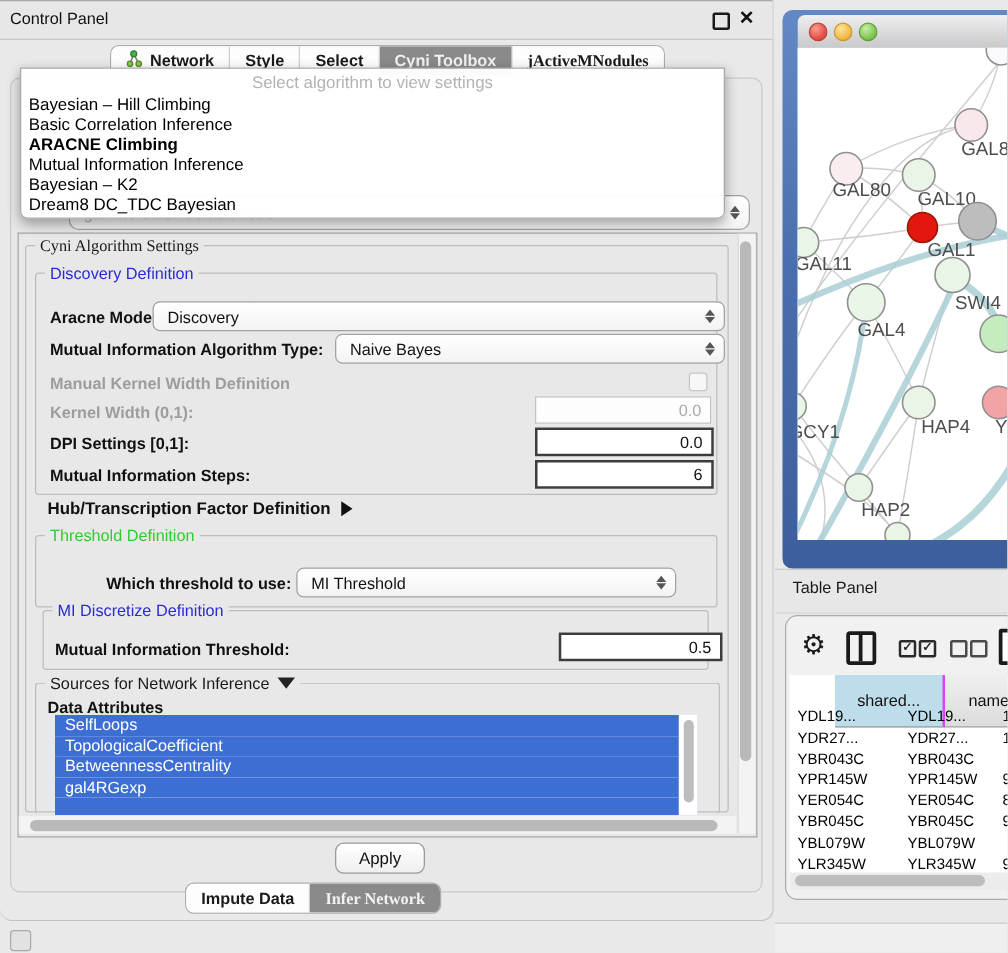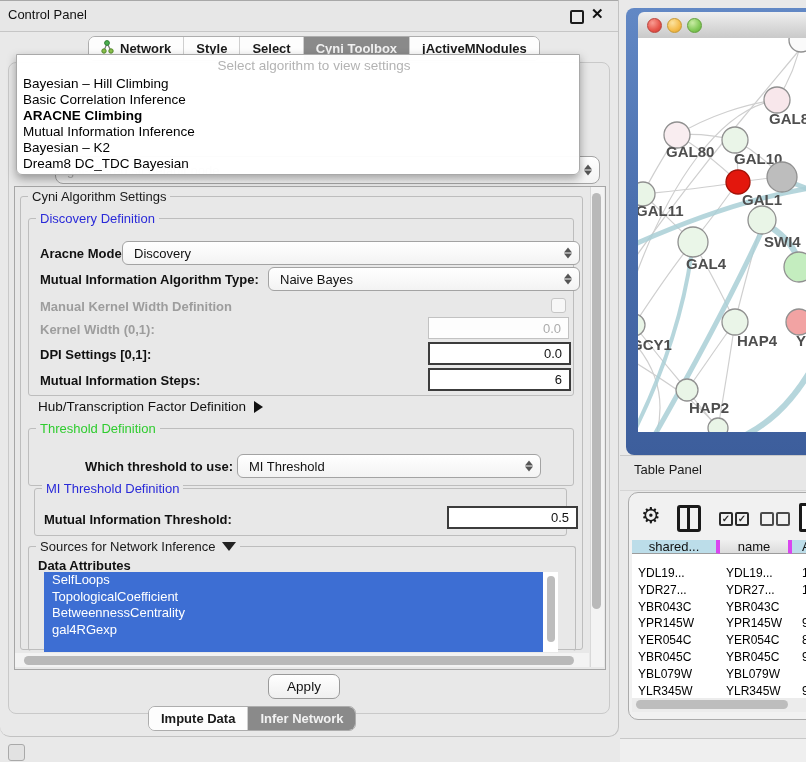--- a/index.html
+++ b/index.html
@@ -16,21 +16,21 @@
   #cp-titlebar{left:0;top:0;width:618px;height:30px;background:#E7E7E7;
     border-top:1px solid #A8A8A8;border-bottom:1px solid #C6C6C6;}
   #cp-title{left:8px;top:0;height:30px;line-height:30px;font-size:13px;color:#111;}
   #float-icon{left:570px;top:10px;width:10px;height:10px;border:2px solid #1A1A1A;border-radius:2px;}
   #close-icon{left:591px;top:5px;font-size:15px;font-weight:bold;color:#111;}
 
   
   .tabgroup{display:flex;border:1px solid #ADADAD;border-radius:7px;background:#FFF;overflow:hidden;height:23px;}
   .tab{display:flex;align-items:center;justify-content:center;font-size:13px;font-weight:600;
        color:#1A1A1A;border-right:1px solid #CFCFCF;padding:0 12px;background:#FDFDFD;}
-  .tab:last-child{border-right:none;}
+  .tab:last-child{border-right:none;font-family:Liberation Serif, serif;}
   .tab.sel{background:#8A8A8A;color:#F2F2F2;}
   #top-tabs{left:88px;top:36px;}
 
   
   #cyni-panel{left:8px;top:62px;width:600px;height:650px;border:1px solid #C9C9C9;
     border-radius:8px;background:#E8E8E8;}
 
   
   .combo{background:linear-gradient(#FFFFFF,#F3F3F3);border:1px solid #A3A3A3;border-radius:6px;
     font-size:13px;color:#111;display:flex;align-items:center;padding-left:11px;}
@@ -71,31 +71,31 @@
 
   
   #apply-btn{left:268px;top:674px;width:70px;height:23px;background:linear-gradient(#FFF,#EFEFEF);
     border:1px solid #9A9A9A;border-radius:7px;font-size:13.5px;color:#111;
     display:flex;align-items:center;justify-content:center;}
   #bottom-tabs{left:148px;top:706px;}
 
   
   #algo-popup{left:16px;top:54px;width:562px;height:119px;background:rgba(255,255,255,0.97);
     border:1px solid #A9A9A9;border-radius:0 0 6px 6px;box-shadow:0 4px 10px rgba(0,0,0,0.35);z-index:50;}
-  #popup-placeholder{left:16px;top:3px;width:562px;text-align:center;font-size:13.5px;color:#B3B3B3;}
+  #popup-placeholder{left:0;top:3px;width:562px;text-align:center;font-size:13.5px;color:#B3B3B3;}
   .popup-item{position:absolute;left:6px;font-size:13.5px;color:#000;white-space:nowrap;}
   .popup-item.bold{font-weight:bold;}
 
   #mini-dock-icon{left:8px;top:744px;width:15px;height:15px;border:1px solid #A9A9A9;
     border-radius:3px;background:#E2E2E2;}
 
   
   #net-window{left:626px;top:8px;width:180px;height:447px;
     background:linear-gradient(180deg,#6288C5 0%,#4A6FAE 45%,#3D5E9C 100%);
-    border-radius:8px 0 0 8px;font-weight:bold;}
+    border-radius:8px 0 0 8px;}
   #net-titlebar{position:absolute;left:12px;top:4px;width:168px;height:26px;
     background:linear-gradient(#EFEFEF,#C9C9C9);border-radius:6px 0 0 0;
     border-bottom:1px solid #9E9E9E;}
   .light{position:absolute;top:6px;width:13px;height:13px;border-radius:50%;}
   #light-red{left:9px;background:radial-gradient(circle at 35% 30%,#F99C92,#E6544A 60%,#C63A32);border:1px solid #B9423B;}
   #light-yellow{left:29px;background:radial-gradient(circle at 35% 30%,#FBE3A0,#F4BC4C 60%,#D99C2C);border:1px solid #C79A33;}
   #light-green{left:49px;background:radial-gradient(circle at 35% 30%,#C9ECA4,#82C957 60%,#5FA93A);border:1px solid #62A03C;}
   #net-canvas{position:absolute;left:12px;top:30px;width:168px;height:394px;background:#FFF;overflow:hidden;}
 
   
@@ -105,22 +105,22 @@
   #table-panel-box{left:628px;top:492px;width:190px;height:226px;background:#F1F1F1;
     border:1px solid #ABABAB;border-radius:10px 0 0 10px;}
   #gear-icon{left:641px;top:504px;font-size:22px;color:#1A1A1A;line-height:24px;}
   #col-icon{left:677px;top:505px;width:18px;height:21px;border:3px solid #1A1A1A;border-radius:3px;}
   #col-icon::after{content:"";position:absolute;left:7px;top:0;width:3px;height:21px;background:#1A1A1A;}
   .cb{position:absolute;width:10px;height:10px;border:2px solid #2A2A2A;border-radius:2px;
     font-size:10px;line-height:9px;text-align:center;color:#2A2A2A;font-weight:bold;}
   .cb.open{border-color:#4A4A4A;}
   #doc-icon{left:799px;top:503px;width:16px;height:23px;border:3px solid #1A1A1A;border-radius:2px;background:#FFF;}
   #net-table{left:632px;top:540px;width:230px;height:160px;background:#FFF;}
-  .th{position:absolute;top:0;height:14px;font-size:13px;color:#111;display:flex;
-    align-items:center;justify-content:center;border-right:4px solid #d946ef;border-bottom:1px solid #9C9C9C;box-sizing:border-box;}
+  .th{position:absolute;top:0;height:42px;font-size:13px;color:#111;display:flex;
+    align-items:center;justify-content:center;border-right:2px solid #d946ef;border-bottom:1px solid #9C9C9C;box-sizing:border-box;margin-left:36px;}
   .th.blue{background:#BCDDE9;}
   .th.gray{background:linear-gradient(#EFEFEF,#DCDCDC);}
   .tr{position:absolute;left:0;width:230px;height:16.8px;}
   .td{position:absolute;top:0;height:16.8px;line-height:16.8px;font-size:12px;color:#000;
     overflow:hidden;white-space:nowrap;}
   #table-hscroll-track{left:632px;top:698px;width:174px;height:14px;background:#ECECEC;}
   #table-hscroll-thumb{left:636px;top:700px;width:152px;height:9px;background:#BDBDBD;border-radius:4.5px;}
   #bottom-right-divider{left:620px;top:738px;width:186px;height:24px;background:#EFEFEF;border-top:1px solid #C8C8C8;}
 
   svg text{font-family:"Liberation Sans",sans-serif;}
@@ -171,21 +171,21 @@
       </span>
   </div>
 
   <div class="abs" id="settings-panel"></div>
   <div class="abs" id="v-scroll-track"></div>
   <div class="abs" id="v-scroll-thumb"></div>
   <div class="abs" id="h-scroll-track"></div>
   <div class="abs" id="h-scroll-thumb"></div>
 
   <div class="abs fieldset" style="left:20px;top:196px;width:561px;height:452px;"></div>
-  <div class="abs legend" style="left:28px;top:189px;color:#1A1A1A;">Cyni Algorithm Settings</div>
+  <div class="abs legend" style="left:28px;top:189px;color:#1A1A1A;font-family:Liberation Serif, serif;">Cyni Algorithm Settings</div>
 
   <div class="abs fieldset" style="left:28px;top:218px;width:544px;height:176px;"></div>
   <div class="abs legend" style="left:36px;top:211px;color:#2A2AD8;">Discovery Definition</div>
 
   <div class="abs lbl" style="left:40px;top:246px;">Aracne Mode:</div>
   <div class="abs lbl" style="left:40px;top:272px;">Mutual Information Algorithm Type:</div>
 
   <div class="abs combo" style="left:122px;top:241px;width:445px;height:22px;">
     <span>Discovery</span>
     <span class="spin">
@@ -206,38 +206,38 @@
 
   <div class="abs lbl dis" style="left:40px;top:322px;">Kernel Width (0,1):</div>
   <div class="abs tfield dis" style="left:428px;top:317px;width:125px;height:20px;">0.0</div>
 
   <div class="abs lbl" style="left:40px;top:347px;">DPI Settings [0,1]:</div>
   <div class="abs tfield" style="left:428px;top:342px;width:125px;height:19px;">0.0</div>
 
   <div class="abs lbl" style="left:40px;top:373px;">Mutual Information Steps:</div>
   <div class="abs tfield" style="left:428px;top:368px;width:125px;height:19px;">6</div>
 
-  <div class="abs plain" style="left:38px;top:399px;display:flex;align-items:center;">
+  <div class="abs plain" style="left:38px;top:399px;display:flex;align-items:center;font-weight:bold;">
     <span>Hub/Transcription Factor Definition</span>
     <span class="tri-right"></span>
   </div>
 
   <div class="abs fieldset" style="left:28px;top:428px;width:544px;height:56px;"></div>
   <div class="abs legend" style="left:36px;top:421px;color:#2FCC2F;">Threshold Definition</div>
   <div class="abs lbl" style="left:85px;top:459px;">Which threshold to use:</div>
   <div class="abs combo" style="left:237px;top:454px;width:291px;height:22px;">
     <span>MI Threshold</span>
     <span class="spin">
         <span class="tri-up"></span>
         <span class="tri-dn"></span>
       </span>
   </div>
 
   <div class="abs fieldset" style="left:34px;top:488px;width:531px;height:46px;"></div>
-  <div class="abs legend" style="left:42px;top:481px;color:#2A2AD8;">MI Threshold Definition</div>
+  <div class="abs legend" style="left:42px;top:481px;color:#2A2AD8;">MI Discretize Definition</div>
   <div class="abs lbl" style="left:44px;top:512px;">Mutual Information Threshold:</div>
   <div class="abs tfield" style="left:447px;top:506px;width:113px;height:19px;">0.5</div>
 
   <div class="abs fieldset" style="left:28px;top:546px;width:546px;height:104px;border-bottom:none;"></div>
   <div class="abs legend" style="left:36px;top:539px;color:#1A1A1A;display:flex;align-items:center;">
     <span>Sources for Network Inference</span>
     <span class="tri-down-b"></span>
   </div>
   <div class="abs lbl" style="left:38px;top:558px;">Data Attributes</div>
   <div class="abs" id="attr-list">

